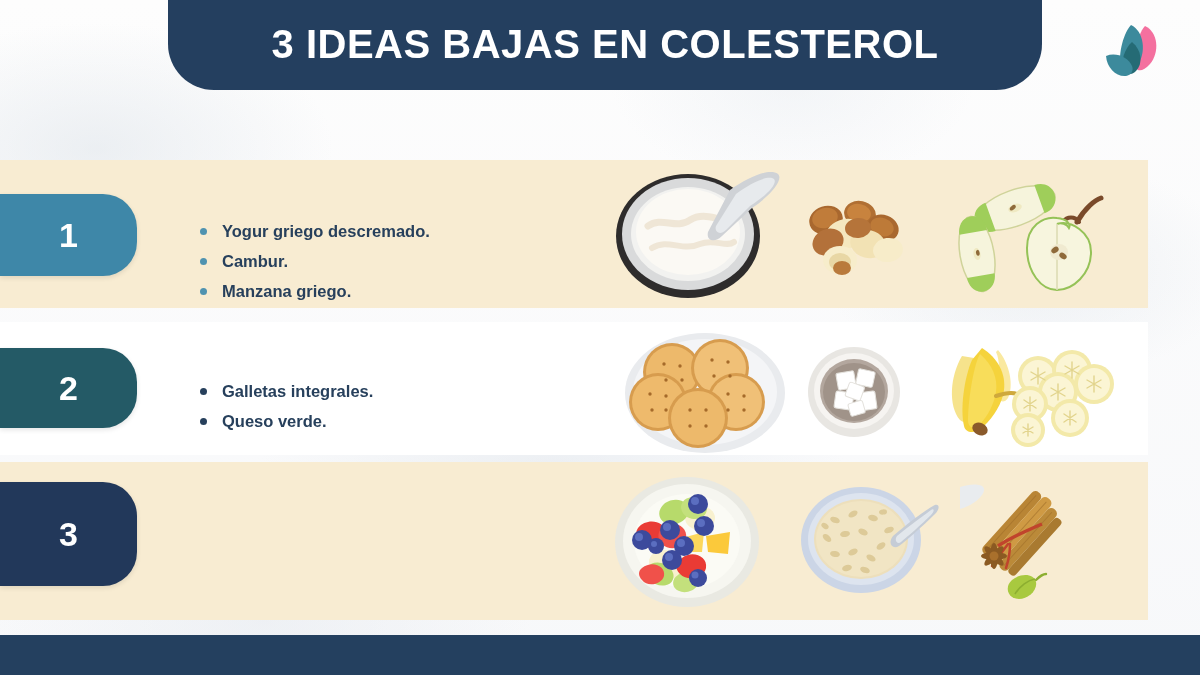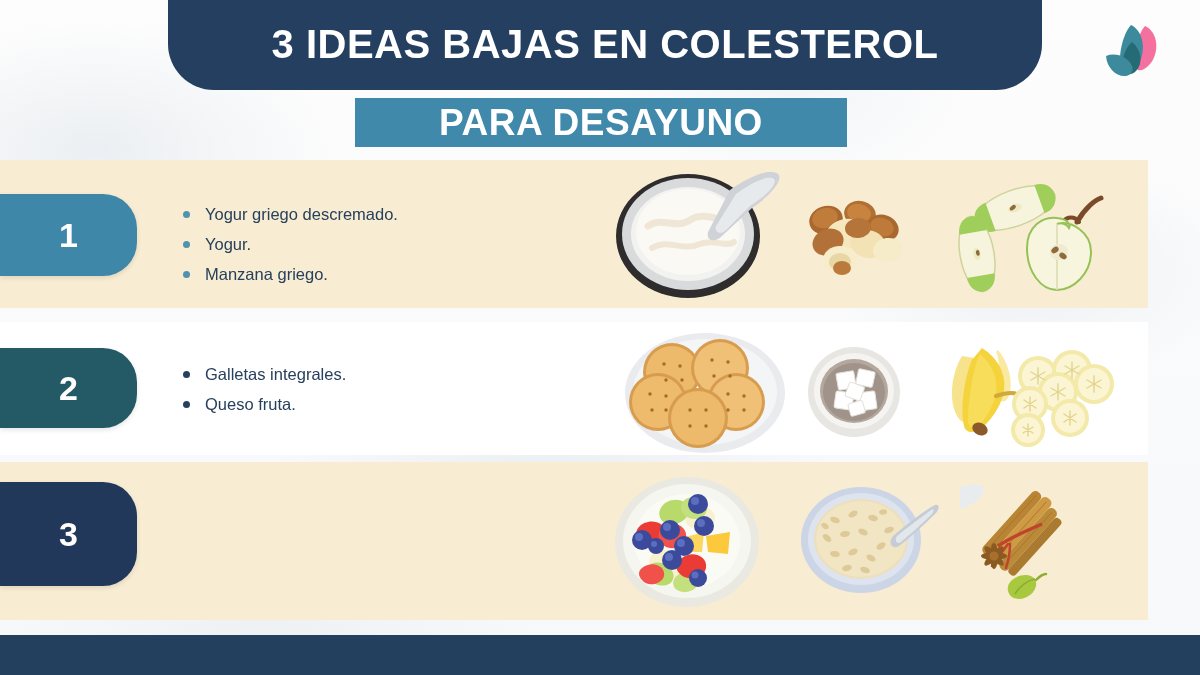--- a/index.html
+++ b/index.html
@@ -116,22 +116,23 @@
     font-size: 34px;
     font-weight: bold;
     line-height: 1;
   }
 
   .bullets {
     position: absolute;
     left: 180px;
     width: 355px;
     list-style: none;
-    margin: 0;
+    margin: 17px;
     padding: 0;
+    font-weight: bold;
   }
   .row-1 .bullets { top: 40px; }
   .row-2 .bullets { top: 38px; }
   .row-3 .bullets { top: 22px; }
 
   .bullets li {
     position: relative;
     padding-left: 25px;
     color: #27405c;
     font-size: 16.5px;
@@ -168,43 +169,40 @@
 </head>
 <body>
 
 <div id="canvas">
   <div class="bg-texture"></div>
 
   <div class="header-bar">
     <div class="header-title">3 IDEAS BAJAS EN COLESTEROL</div>
   </div>
 
-  <div class="subtitle-box">
-    <div class="subtitle-text">PARA DESAYUNO</div>
-  </div>
 
   <div class="logo">
     <svg viewBox="0 0 74 76" width="74" height="76" aria-hidden="true">
       <path d="M47 10 C60 16, 62 36, 52 48 C46 55, 40 56, 38 52 C35 44, 38 20, 47 10 Z" fill="#f4709f"></path>
       <path d="M33 9 C46 15, 49 37, 39 50 C33 58, 25 58, 23 52 C20 42, 24 19, 33 9 Z" fill="#3c8a9c"></path>
       <path d="M34 26 C44 34, 45 48, 38 55 C33 60, 27 59, 25 54 C22 46, 27 32, 34 26 Z" fill="#256b75"></path>
       <path d="M8 40 C18 36, 30 41, 34 50 C36 55, 33 59, 28 60 C18 61, 9 52, 8 40 Z" fill="#3c8a9c"></path>
     </svg>
   </div>
 
   <div class="row row-1">
     <div class="row-band"></div>
 
     <div class="badge">
       <span class="badge-num">1</span>
     </div>
 
     <ul class="bullets">
       <li>Yogur griego descremado.</li>
-      <li>Yogur.</li>
+      <li>Cambur.</li>
       <li>Manzana griego.</li>
     </ul>
 
     <div class="art" style="left:610px; top:8px;">
       <svg width="210" height="130" viewBox="0 0 210 130">
         <ellipse cx="78" cy="68" rx="72" ry="62" fill="#2e2c2c"></ellipse>
         <ellipse cx="78" cy="66" rx="66" ry="56" fill="#d9dadb"></ellipse>
         <ellipse cx="78" cy="66" rx="57" ry="47" fill="#f2f2f0"></ellipse>
         <ellipse cx="78" cy="64" rx="52" ry="43" fill="#fbf9f4"></ellipse>
         <path d="M38 58 C52 48, 66 62, 80 52 C96 42, 112 56, 120 50" stroke="#efe6d6" stroke-width="7" fill="none" stroke-linecap="round"></path>
@@ -269,21 +267,21 @@
 
   <div class="row row-2">
     <div class="row-band"></div>
 
     <div class="badge">
       <span class="badge-num">2</span>
     </div>
 
     <ul class="bullets">
       <li>Galletas integrales.</li>
-      <li>Queso fruta.</li>
+      <li>Queso verde.</li>
     </ul>
 
     <div class="art" style="left:620px; top:8px;">
       <svg width="170" height="125" viewBox="0 0 170 125">
         <ellipse cx="85" cy="63" rx="80" ry="60" fill="#e9ebee"></ellipse>
         <ellipse cx="85" cy="62" rx="72" ry="53" fill="#f4f5f7"></ellipse>
         <g>
           <circle cx="52" cy="42" r="29" fill="#d79c4e"></circle>
           <circle cx="52" cy="42" r="26" fill="#edb96b"></circle>
           <circle cx="100" cy="38" r="29" fill="#d79c4e"></circle>

